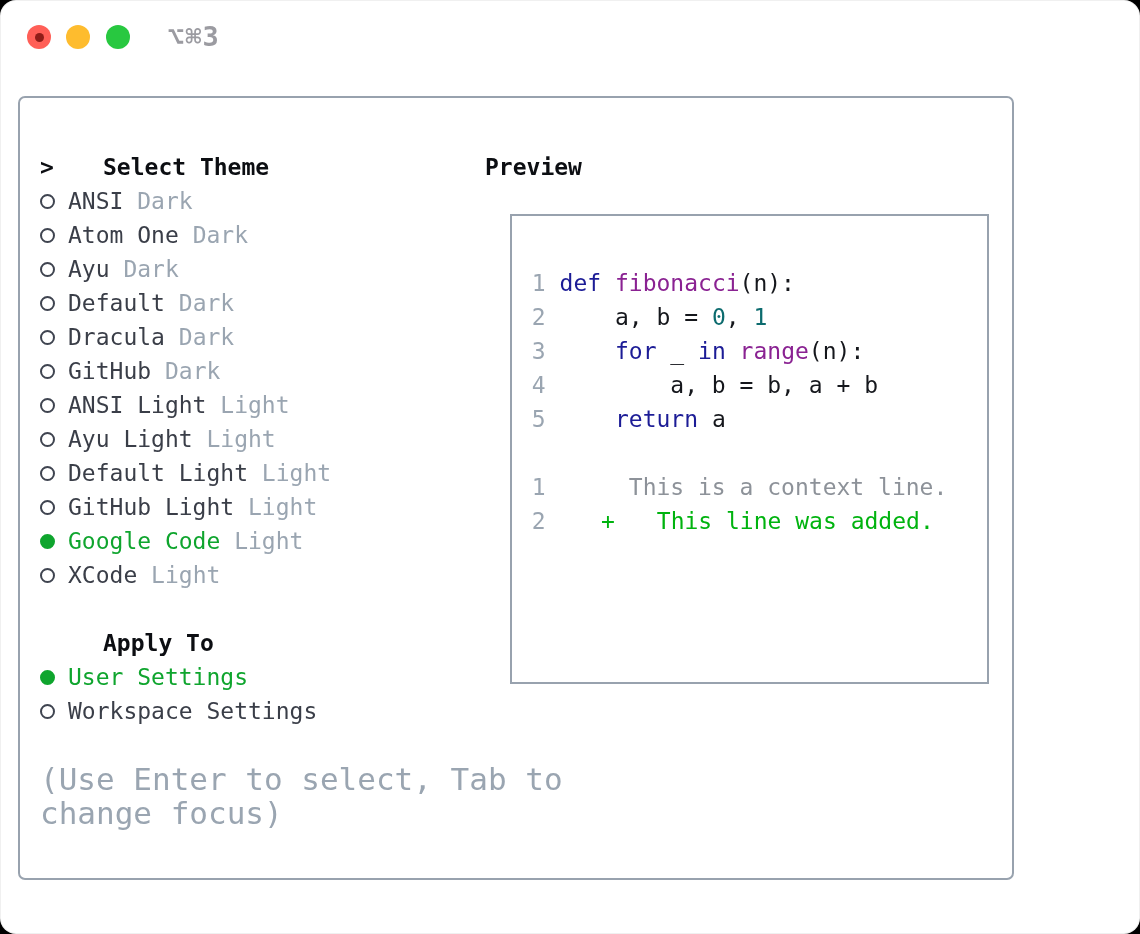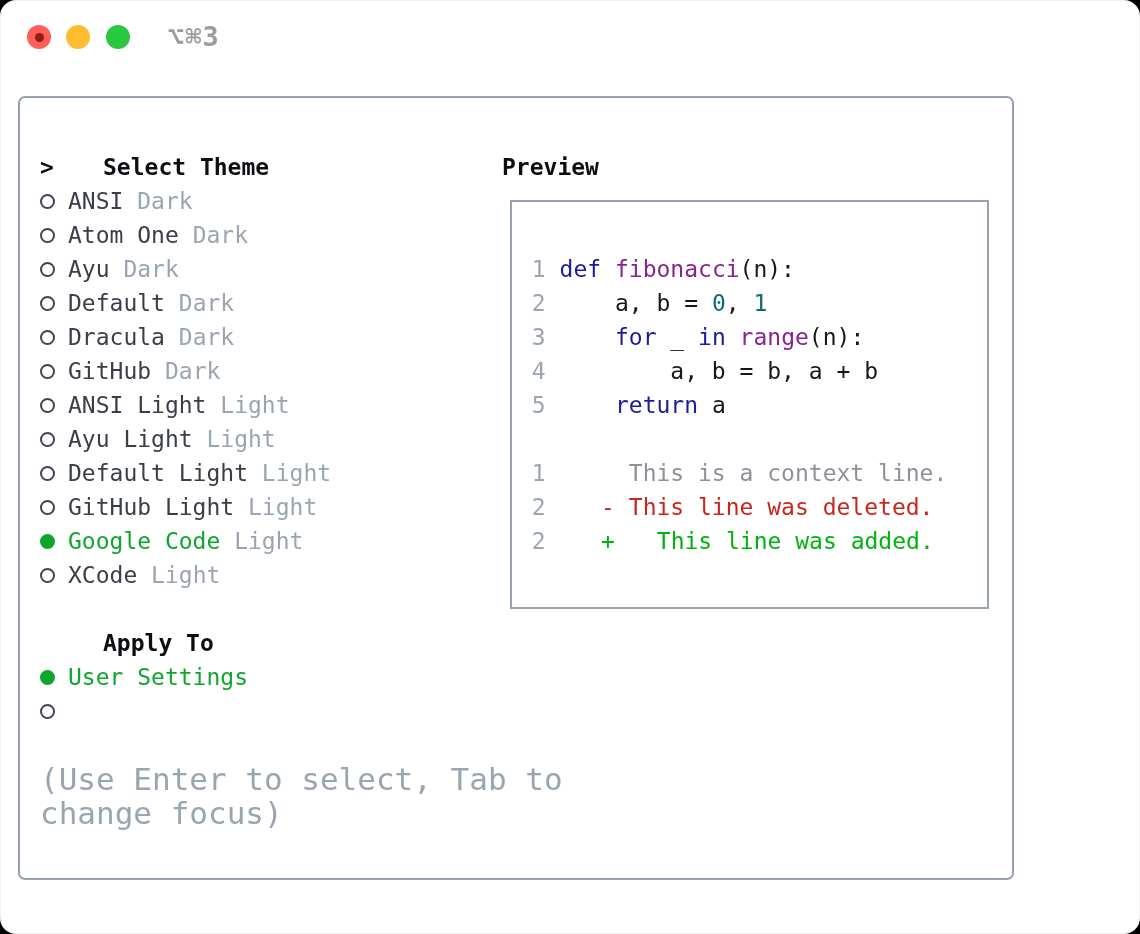--- a/index.html
+++ b/index.html
@@ -47,25 +47,25 @@
   .t-name{color:#3a3e48;}
   .t-name.sel{color:#0fa52e;}
   .t-variant{color:#9aa5b1;}
   .spacer{height:34px;}
   .help{
     margin-top:0;width:29ch;font-size:31px;line-height:34px;color:#9aa5b1;
     white-space:normal;
   }
   
   .preview-title{
-    position:absolute;left:482px;top:52px;height:34px;line-height:34px;
+    position:absolute;left:465px;top:52px;height:34px;line-height:34px;
     font-size:23px;font-weight:bold;color:#0c0e12;
   }
   .preview-box{
-    position:absolute;left:490px;top:102px;width:479px;height:409px;
+    position:absolute;left:490px;top:116px;width:479px;height:470px;
     border:2px solid #98a2ae;box-sizing:border-box;
     padding:50px 0 0 6px;overflow:hidden;
   }
   .line{height:34px;line-height:34px;font-size:23px;white-space:pre;}
   .ln{display:inline-block;width:2ch;text-align:right;color:#9aa5b1;}
   .diff-lines{margin-top:34px;}
 </style>
 </head>
 <body>
 
@@ -103,39 +103,38 @@
 
       <div class="spacer"></div>
 
       <div class="row">
         <span class="cell"></span>
         <span class="h-title">Apply To</span>
       </div>
 
       <div id="apply-list">
           <div class="row"><span class="cell"><span class="circle sel"></span></span><span class="t-name sel">User Settings</span></div>
-          <div class="row"><span class="cell"><span class="circle"></span></span></div>
+          <div class="row"><span class="cell"><span class="circle"></span></span><span class="t-name">Workspace Settings</span></div>
         </div>
 
       <div class="spacer"></div>
 
       <div class="help">(Use Enter to select, Tab to change focus)</div>
     </div>
 
     <div class="preview-title">Preview</div>
 
     <div class="preview-box">
       <div id="code-lines">
           <div class="line"><span class="ln">1</span><span> </span><span style="color: rgb(28, 28, 150);">def</span><span style="color: rgb(21, 23, 28);"> </span><span style="color: rgb(138, 34, 146);">fibonacci</span><span style="color: rgb(21, 23, 28);">(n):</span></div>
           <div class="line"><span class="ln">2</span><span> </span><span style="color: rgb(21, 23, 28);">    a, b = </span><span style="color: rgb(12, 107, 110);">0</span><span style="color: rgb(21, 23, 28);">, </span><span style="color: rgb(12, 107, 110);">1</span></div>
           <div class="line"><span class="ln">3</span><span> </span><span style="color: rgb(21, 23, 28);">    </span><span style="color: rgb(28, 28, 150);">for</span><span style="color: rgb(21, 23, 28);"> _ </span><span style="color: rgb(28, 28, 150);">in</span><span style="color: rgb(21, 23, 28);"> </span><span style="color: rgb(138, 34, 146);">range</span><span style="color: rgb(21, 23, 28);">(n):</span></div>
           <div class="line"><span class="ln">4</span><span> </span><span style="color: rgb(21, 23, 28);">        a, b = b, a + b</span></div>
           <div class="line"><span class="ln">5</span><span> </span><span style="color: rgb(21, 23, 28);">    </span><span style="color: rgb(28, 28, 150);">return</span><span style="color: rgb(21, 23, 28);"> a</span></div>
         </div>
       <div id="diff-lines" class="diff-lines">
           <div class="line"><span class="ln">1</span><span>    </span><span style="color: rgb(141, 146, 153);">  </span><span style="color: rgb(141, 146, 153); margin-top: 8px;">This is a context line.</span></div>
-          <div class="line"><span class="ln">2</span><span>    </span><span style="color: rgb(201, 39, 28);">- </span><span style="color: rgb(201, 39, 28);">This line was deleted.</span></div>
           <div class="line"><span class="ln">2</span><span>    </span><span style="color: rgb(0, 179, 15);">+ </span><span style="color: rgb(0, 179, 15); margin-left: 28px;">This line was added.</span></div>
         </div>
     </div>
 
   </div>
 </div>
 
 </body></html>

